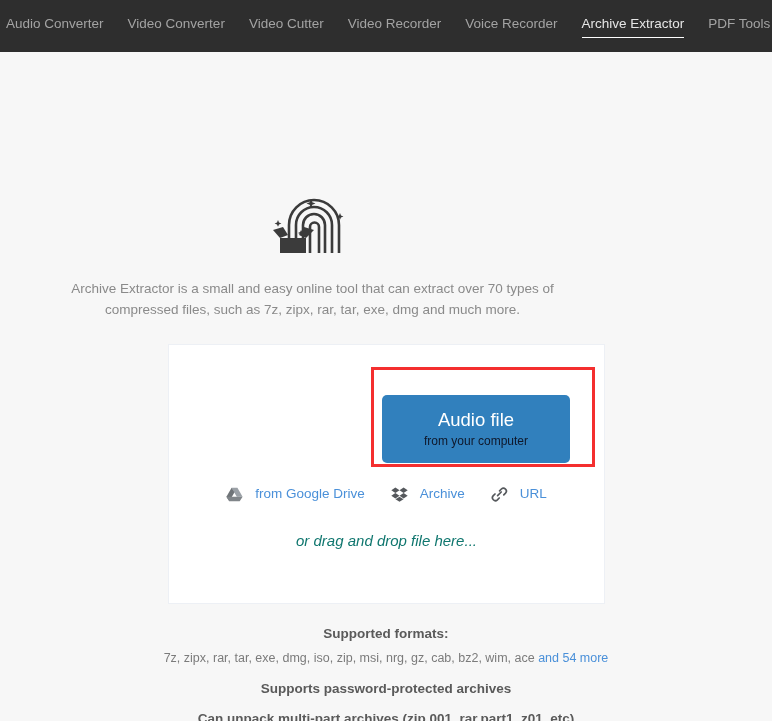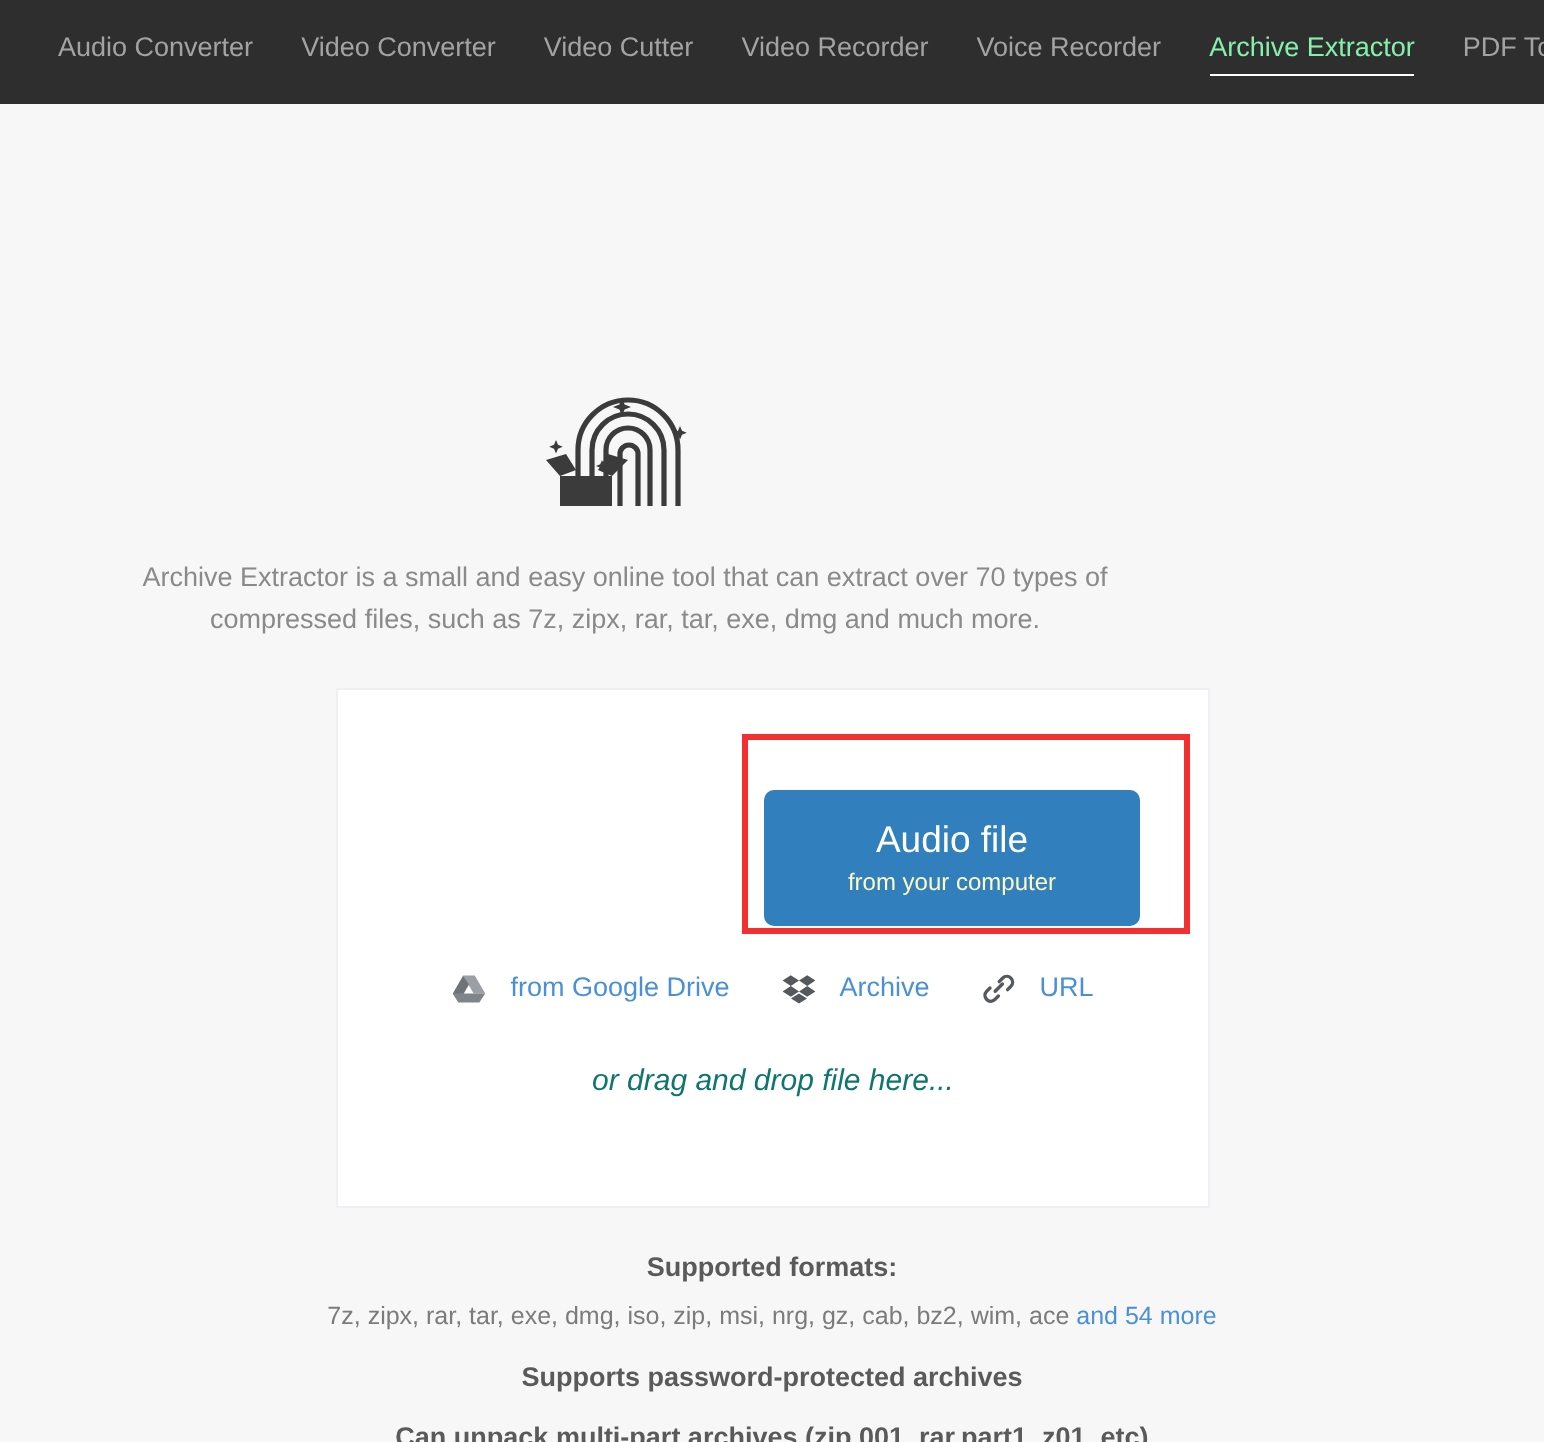--- a/index.html
+++ b/index.html
@@ -18,34 +18,34 @@
   
   .topnav {
     position: absolute;
     top: 0; left: 0;
     width: 772px;
     height: 52px;
     background: #2e2e2e;
     display: flex;
     align-items: center;
     box-sizing: border-box;
-    padding-left: 29px;
+    padding-left: 6px;
   }
   .nav-item {
     color: #a3a3a3;
     font-size: 13.5px;
     line-height: 16px;
     margin-right: 24px;
     white-space: nowrap;
     position: relative;
     padding-bottom: 4px;
     cursor: pointer;
   }
   .nav-item.active {
-    color: #86efac;
+    color: #e5e5e5;
   }
   .nav-item.active::after {
     content: "";
     position: absolute;
     left: 0; right: 0;
     bottom: -2px;
     height: 1.5px;
     background: #ffffff;
   }
 
@@ -108,21 +108,21 @@
     justify-content: center;
     font-family: "Liberation Sans", sans-serif;
     padding: 0;
   }
   .choose-btn-main {
     color: #ffffff;
     font-size: 18.5px;
     line-height: 22px;
   }
   .choose-btn-sub {
-    color: #fef9c3;
+    color: #0f172a;
     font-size: 12px;
     line-height: 16px;
     margin-top: 2px;
   }
 
   .services {
     position: absolute;
     left: 168px;
     top: 485px;
     width: 437px;

